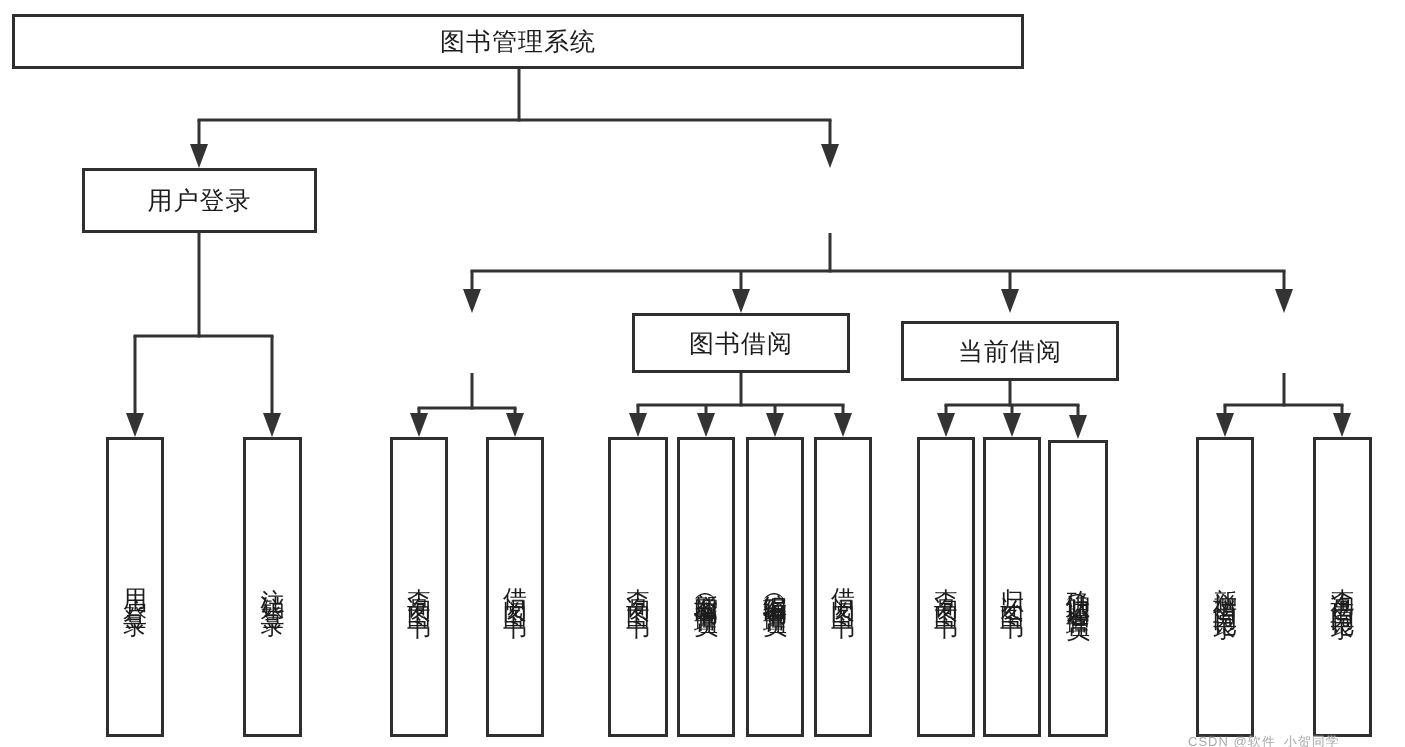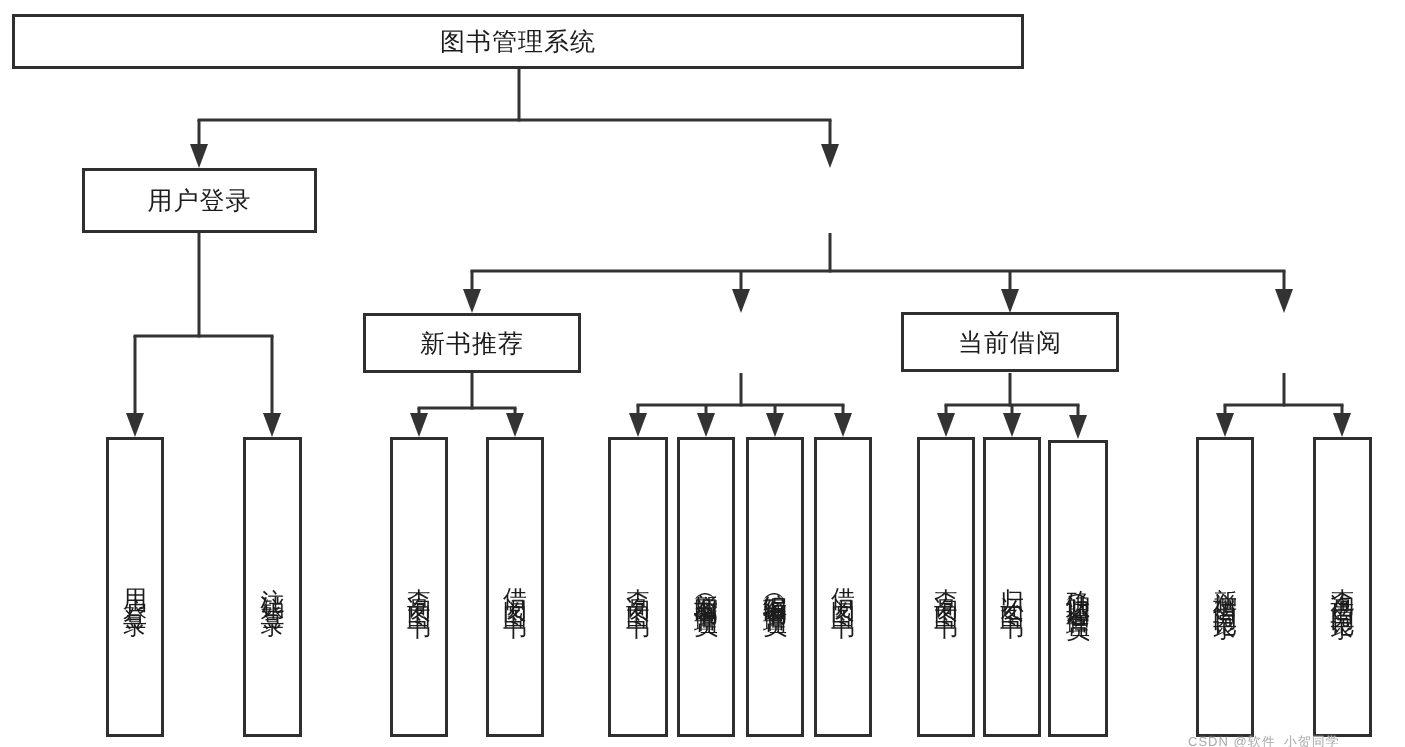--- a/index.html
+++ b/index.html
@@ -132,24 +132,24 @@
   </svg>
 
   <div class="node" style="left:12px;top:14px;width:1012px;height:55px">
     <span class="hlabel">图书管理系统</span>
   </div>
 
   <div class="node" style="left:82px;top:168px;width:235px;height:65px">
     <span class="hlabel">用户登录</span>
   </div>
 
-  <div class="node" style="left:363px;top:313px;width:218px;height:60px">
-    <span class="hlabel">新书推荐</span>
+  <div class="node" style="left:632px;top:313px;width:218px;height:60px">
+    <span class="hlabel">图书借阅</span>
   </div>
-  <div class="node" style="left:901px;top:312px;width:218px;height:60px">
+  <div class="node" style="left:901px;top:321px;width:218px;height:60px">
     <span class="hlabel">当前借阅</span>
   </div>
 
   <div class="node ls4" style="left:106px;top:437px;width:58px;height:300px">
     <span class="vtext">用户登录</span>
   </div>
   <div class="node ls4" style="left:243px;top:437px;width:59px;height:300px">
     <span class="vtext">注销登录</span>
   </div>
 

